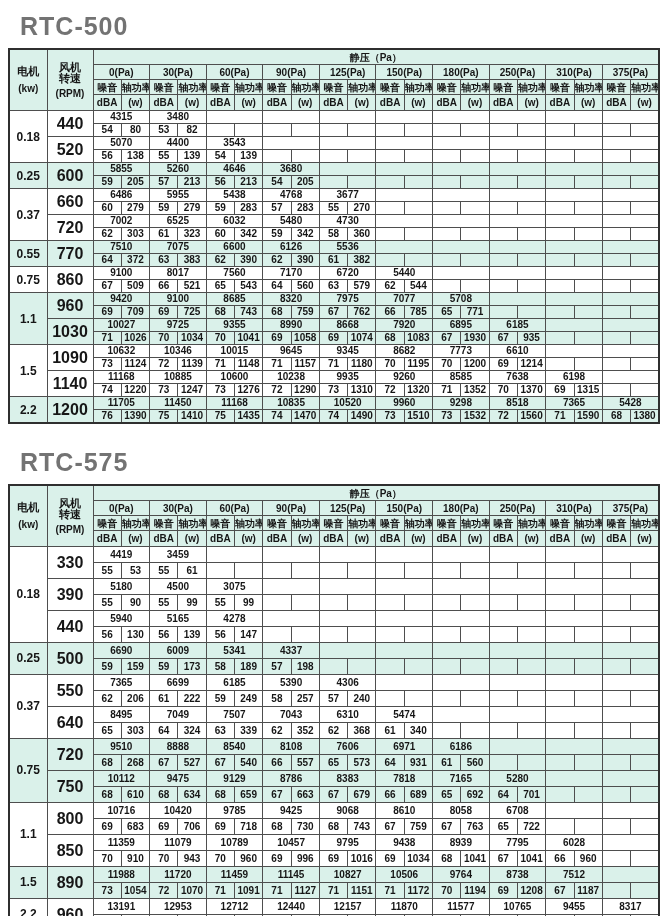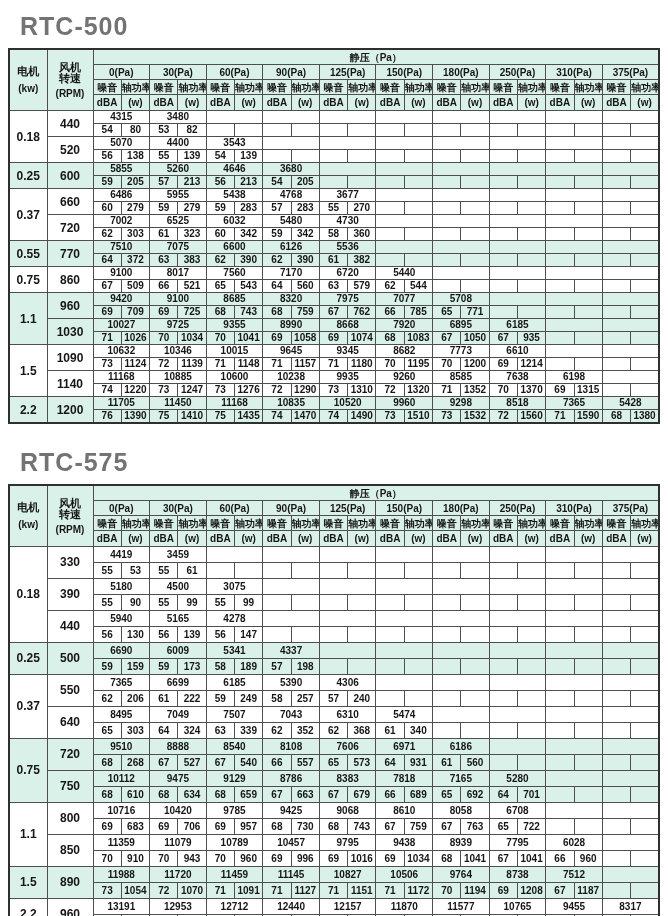--- a/index.html
+++ b/index.html
@@ -19,21 +19,21 @@
   th.np-col{height:14px;margin-left:48px;}
   th.unit-col{height:15px;}
   th.tall{vertical-align:middle;}
   .stack{display:flex;flex-direction:column;align-items:center;justify-content:center;gap:6px;}
   .stack .ln{line-height:11px;font-size:11px;}
   .stack .ln2{line-height:11px;font-size:10px;}
   tbody td{font-size:10px;}
   .t500 tbody td{height:12px;line-height:12px;}
   .t575 tbody td{height:15px;line-height:15px;}
   td.kw{font-size:12px;}
-  td.rpm{font-size:12px;}
+  td.rpm{font-size:16px;}
   tr.shaded td{background:#daf1ea;}
   tr.plain td{background:#ffffff;}
 </style>
 </head>
 <body>
 
 <div class="page">
   <div id="tables-root">
       <div class="sec1">
         <div class="table-title">RTC-500</div>
@@ -445,21 +445,21 @@
               <td>1034</td>
               <td>70</td>
               <td>1041</td>
               <td>69</td>
               <td>1058</td>
               <td>69</td>
               <td>1074</td>
               <td>68</td>
               <td>1083</td>
               <td>67</td>
-              <td>1050</td>
+              <td>1930</td>
               <td>67</td>
               <td>935</td>
               <td></td>
               <td></td>
               <td></td>
               <td></td>
             </tr>
             <tr class="plain">
               <td rowspan="4" class="kw">1.5</td>
               <td rowspan="2" class="rpm">1090</td>
@@ -971,21 +971,21 @@
               <td colspan="2">6708</td>
               <td colspan="2"></td>
               <td colspan="2"></td>
             </tr>
             <tr class="plain">
               <td>69</td>
               <td>683</td>
               <td>69</td>
               <td>706</td>
               <td>69</td>
-              <td>957</td>
+              <td>718</td>
               <td>68</td>
               <td>730</td>
               <td>68</td>
               <td>743</td>
               <td>67</td>
               <td>759</td>
               <td>67</td>
               <td>763</td>
               <td>65</td>
               <td>722</td>

